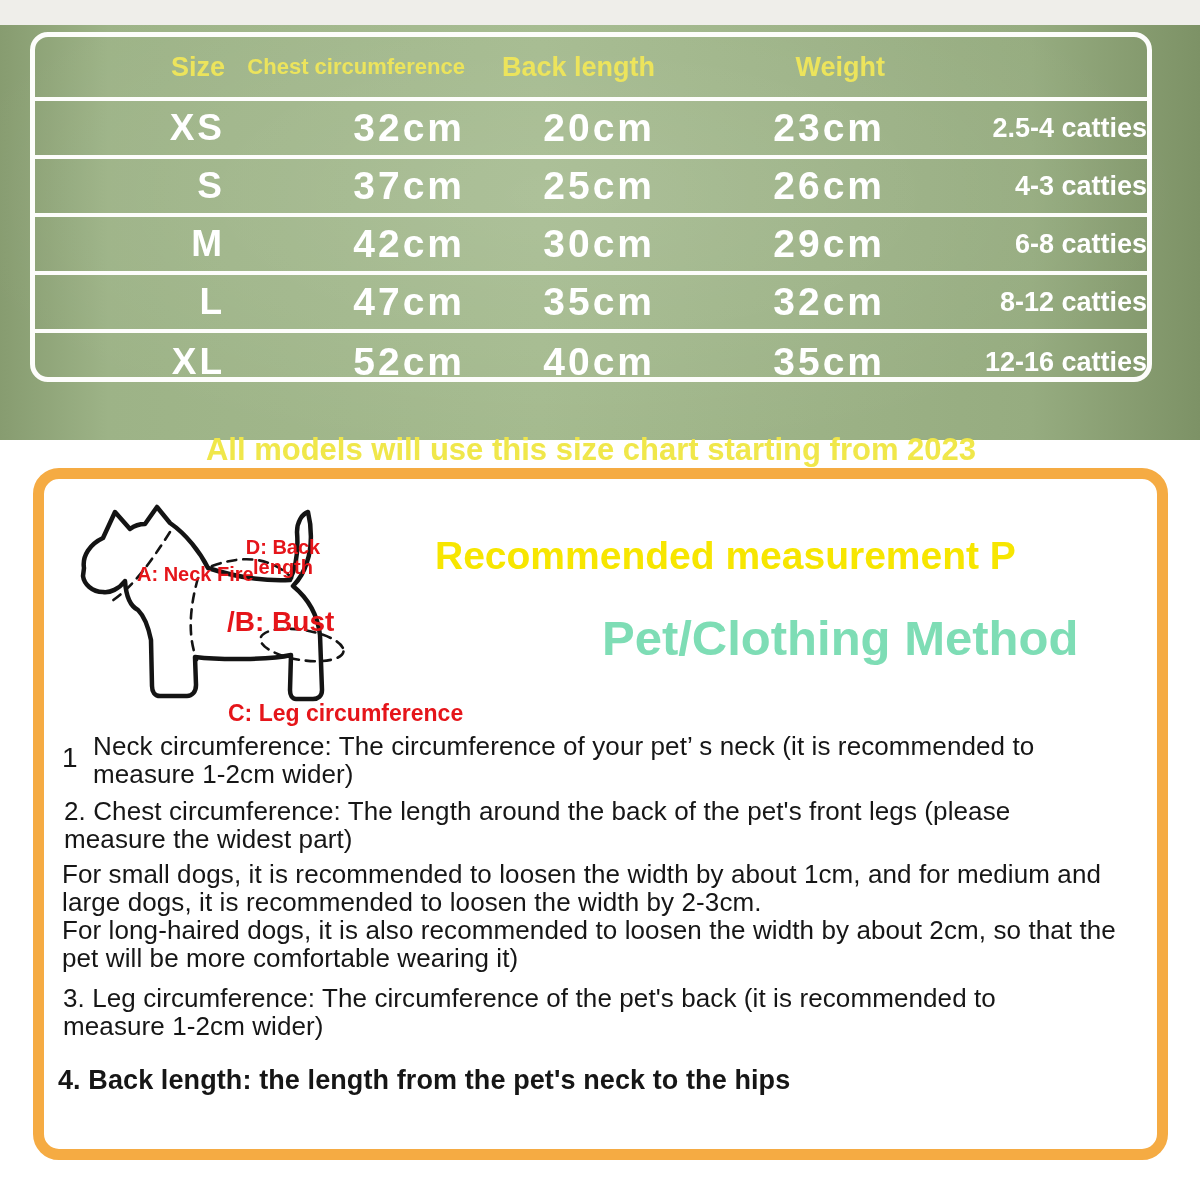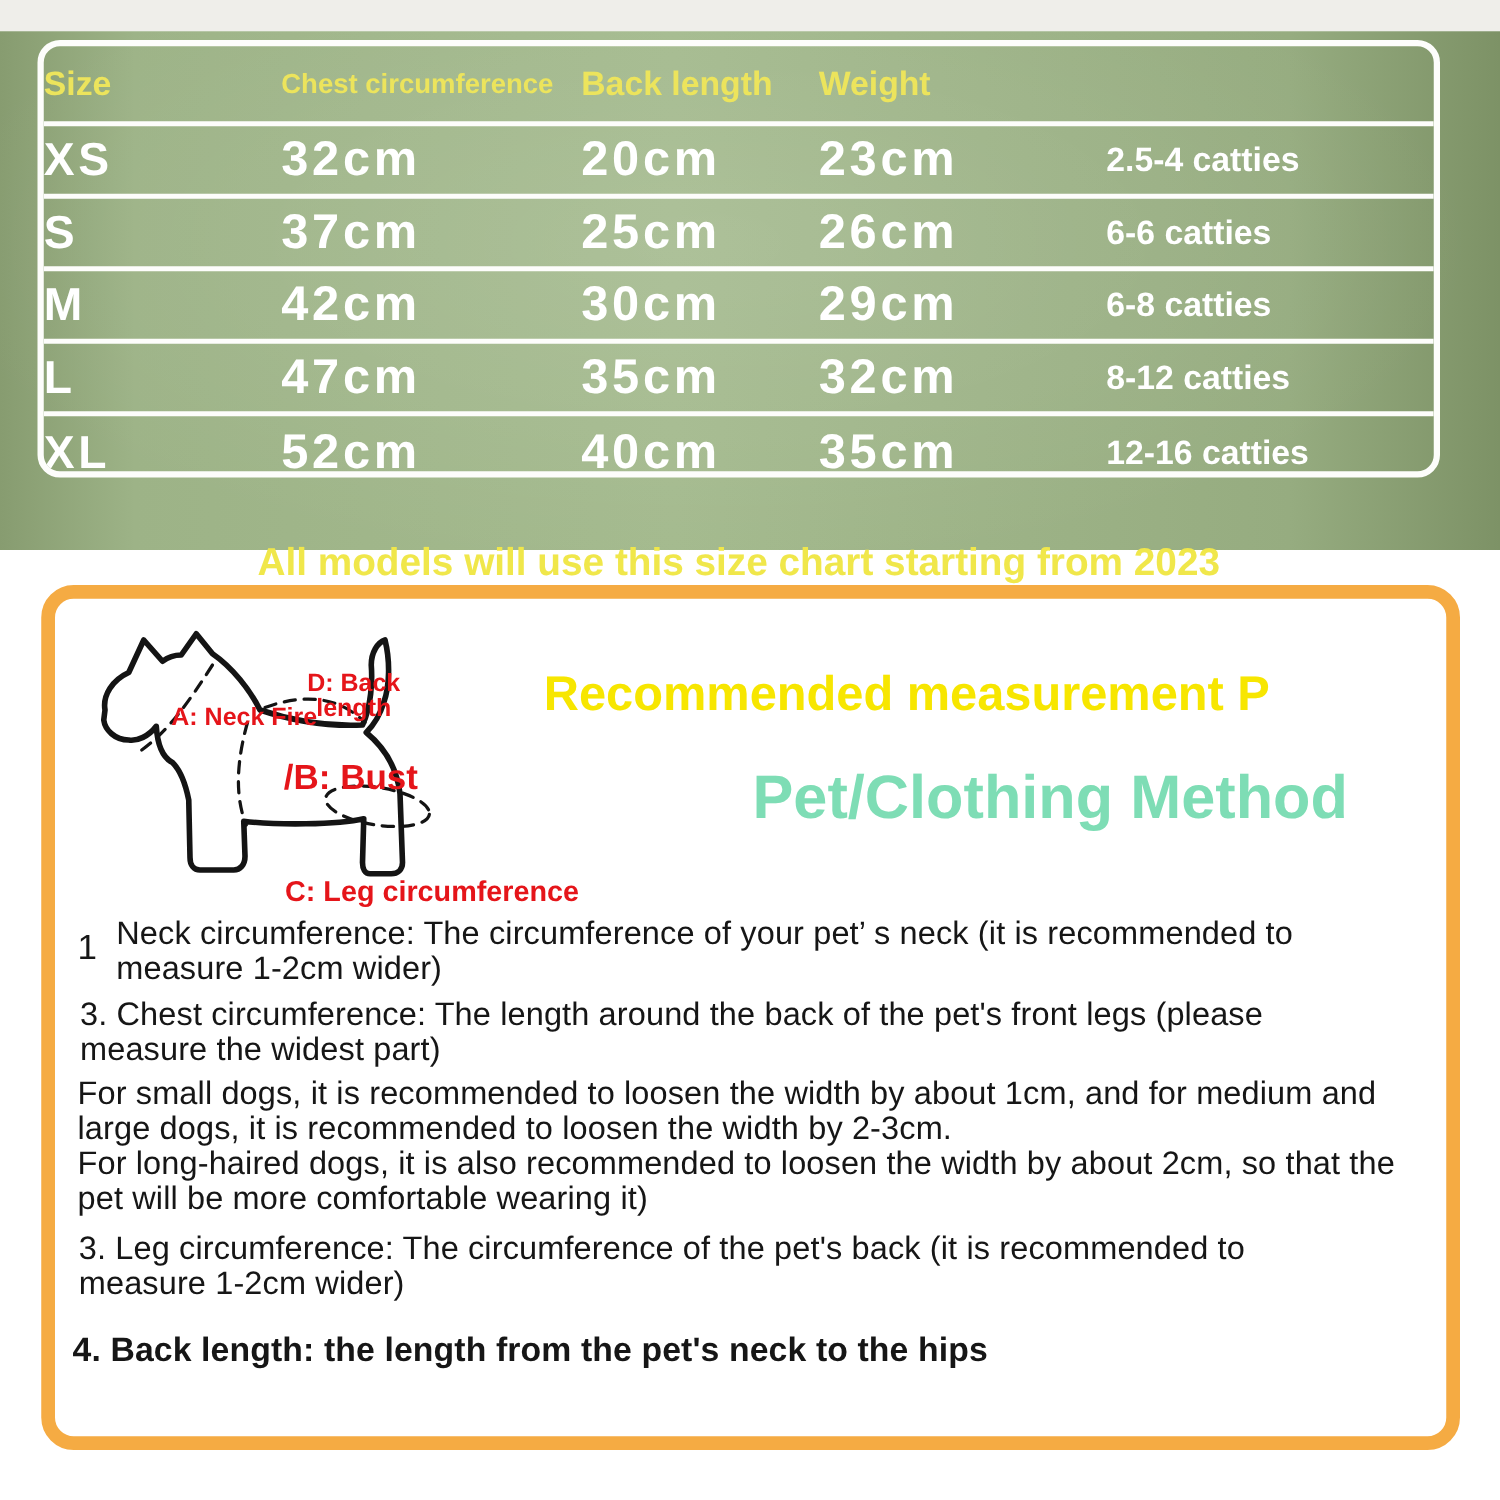--- a/index.html
+++ b/index.html
@@ -15,21 +15,21 @@
       radial-gradient(ellipse 900px 380px at 560px 170px, rgba(255,255,255,0.10), rgba(0,0,0,0) 70%),
       linear-gradient(90deg, #879c70 0%, #9db387 9%, #a4ba8e 45%, #96ac80 86%, #7d9266 100%);
   }
   .chart-frame { position:absolute; left:30px; top:7px; width:1122px; height:350px;
     border:5px solid #fdfdfb; border-radius:18px; overflow:hidden; }
   .t-row { display:grid; grid-template-columns:190px 240px 190px 230px 262px; align-items:center;
     border-bottom:4px solid #fdfdfb; }
   .t-row.header { height:64px; }
   .t-row.data { height:58px; }
   .t-row.last { border-bottom:none; }
-  .t-cell { text-align:left; }
+  .t-cell { text-align:right; }
   .hdr { color:#ece45c; font-weight:bold; font-size:27px; }
   .hdr.chest { font-size:22px; }
   .hdr.neck-wrap { display:inline-block; max-width:150px; text-align:left; font-size:24px; line-height:26px; }
   .cell-neck { text-align:center; }
   .sizeltr { color:#ffffff; font-weight:bold; font-size:37px; letter-spacing:3px; }
   .cmval { color:#ffffff; font-weight:bold; font-size:39px; letter-spacing:3px; }
   .wtval { color:#ffffff; font-weight:bold; font-size:27px; }
   .chart-note { position:absolute; left:30px; top:363px; width:1122px; text-align:center;
     color:#f0e74a; font-weight:bold; font-size:31px;margin-top:44px; }
 
@@ -78,21 +78,21 @@
         <div class="t-cell cmval">20cm</div>
         <div class="t-cell cmval">23cm</div>
         <div class="t-cell wtval">2.5-4 catties</div>
       </div>
 
       <div class="t-row data">
         <div class="t-cell sizeltr">S</div>
         <div class="t-cell cmval">37cm</div>
         <div class="t-cell cmval">25cm</div>
         <div class="t-cell cmval">26cm</div>
-        <div class="t-cell wtval">6-6 catties</div>
+        <div class="t-cell wtval">4-3 catties</div>
       </div>
 
       <div class="t-row data">
         <div class="t-cell sizeltr">M</div>
         <div class="t-cell cmval">42cm</div>
         <div class="t-cell cmval">30cm</div>
         <div class="t-cell cmval">29cm</div>
         <div class="t-cell wtval">6-8 catties</div>
       </div>
 
@@ -144,19 +144,19 @@
   <div class="lbl lbl-a">A: Neck Fire</div>
   <div class="lbl lbl-d">D: Back length</div>
   <div class="lbl lbl-b">/B: Bust</div>
   <div class="lbl lbl-c">C: Leg circumference</div>
 
   <div class="title1">Recommended measurement P</div>
   <div class="title2">Pet/Clothing Method</div>
 
   <div class="inst inst-num1">1</div>
   <div class="inst inst-1">Neck circumference: The circumference of your pet’ s neck (it is recommended to measure 1-2cm wider)</div>
-  <div class="inst inst-2">3. Chest circumference: The length around the back of the pet's front legs (please measure the widest part)</div>
+  <div class="inst inst-2">2. Chest circumference: The length around the back of the pet's front legs (please measure the widest part)</div>
   <div class="inst inst-3a">For small dogs, it is recommended to loosen the width by about 1cm, and for medium and large dogs, it is recommended to loosen the width by 2-3cm.</div>
   <div class="inst inst-3b">For long-haired dogs, it is also recommended to loosen the width by about 2cm, so that the pet will be more comfortable wearing it)</div>
   <div class="inst inst-4">3. Leg circumference: The circumference of the pet's back (it is recommended to measure 1-2cm wider)</div>
   <div class="inst inst-5">4. Back length: the length from the pet's neck to the hips</div>
 
 </div>
 
 </body></html>

